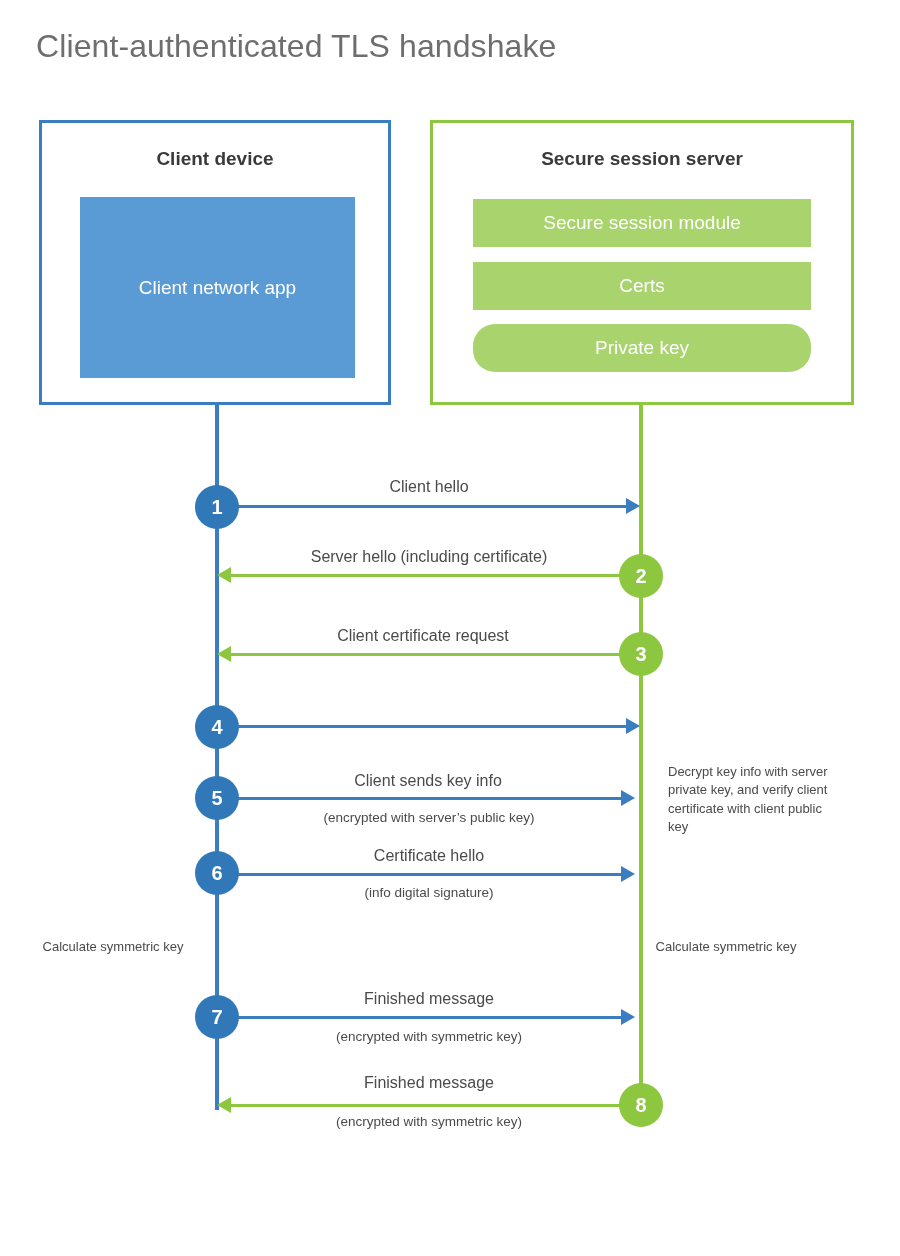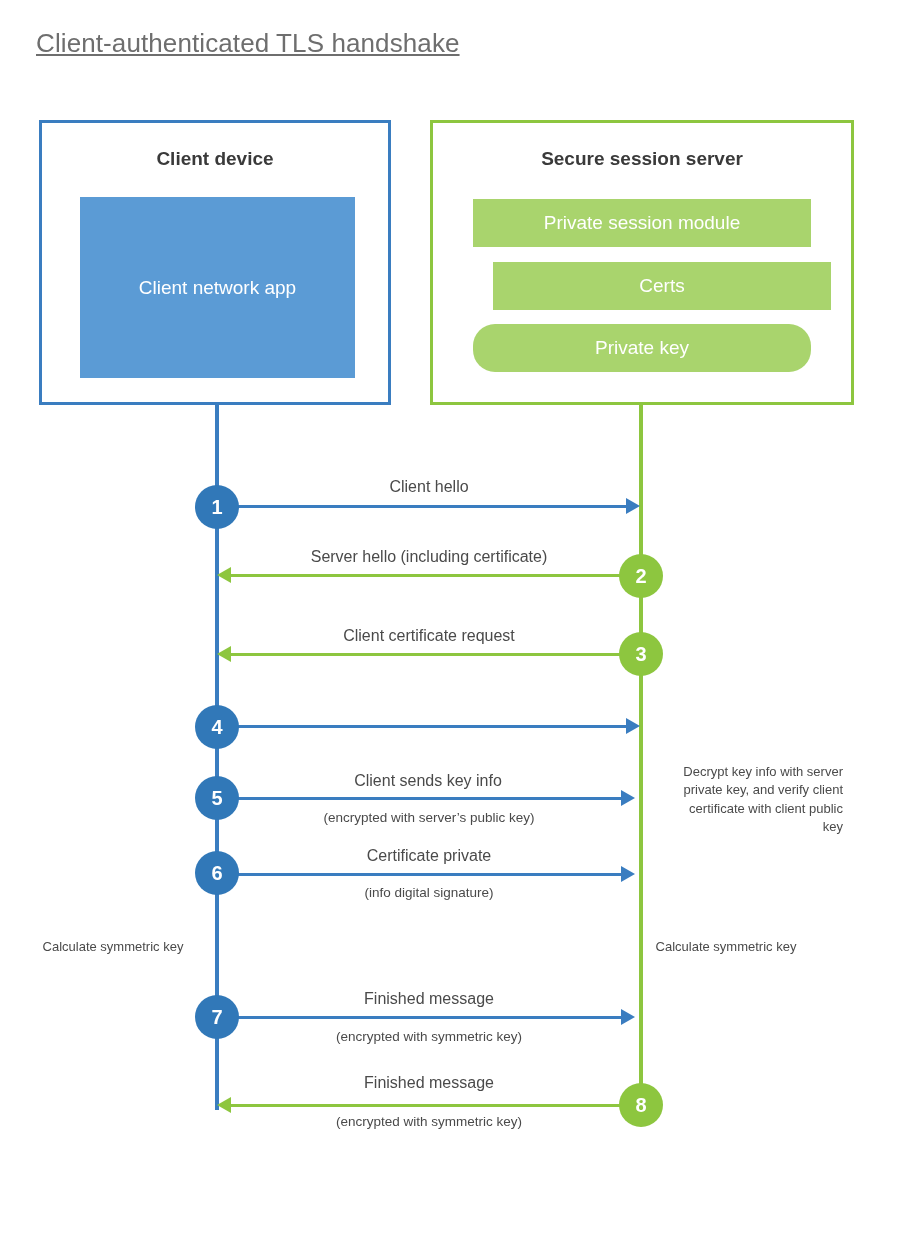--- a/index.html
+++ b/index.html
@@ -17,26 +17,25 @@
     height: 1256px;
     background: #ffffff;
     overflow: hidden;
   }
 
   
   .page-title {
     position: absolute;
     left: 36px;
     top: 28px;
-    font-size: 26px;
+    font-size: 32px;
     font-weight: 400;
     color: #6e6e6e;
     letter-spacing: 0.1px;
     white-space: nowrap;
-    text-decoration: underline;
   }
 
   
   .party-box {
     position: absolute;
     background: #ffffff;
     box-sizing: border-box;
   }
   .party-box.client {
     left: 39px;
@@ -86,21 +85,21 @@
     height: 48px;
     background: #a9d46d;
     color: #ffffff;
     font-size: 19px;
     display: flex;
     align-items: center;
     justify-content: center;
     text-align: center;
   }
   .server-bar.b0 { top: 76px; }
-  .server-bar.b1 { top: 139px; margin-left: 20px; }
+  .server-bar.b1 { top: 139px; }
   .server-bar.b2 { top: 201px; border-radius: 22px; }
 
   
   .lifeline {
     position: absolute;
     width: 4px;
   }
   .lifeline.client {
     left: 215px;
     top: 403px;
@@ -178,75 +177,75 @@
     position: absolute;
     font-size: 13px;
     color: #4a4a4a;
     line-height: 1.42;
   }
   .side-note.left-note {
     text-align: center;
     width: 150px;
   }
   .side-note.right-note {
-    text-align: right;
+    text-align: left;
   }
   .side-note.right-note-center {
     text-align: center;
     width: 150px;
   }
 </style>
 </head>
 <body>
 
 <div id="canvas">
 
   <div class="page-title">Client-authenticated TLS handshake</div>
 
   <div class="party-box client">
     <div class="party-title">Client device</div>
     <div class="client-app">Client network app</div>
   </div>
 
   <div class="party-box server">
     <div class="party-title">Secure session server</div>
-    <div class="server-bar b0">Private session module</div>
+    <div class="server-bar b0">Secure session module</div>
     <div class="server-bar b1">Certs</div>
     <div class="server-bar b2">Private key</div>
   </div>
 
   <div class="lifeline client"></div>
   <div class="lifeline server"></div>
 
   <div class="arrow-label" style="left:217px; top:478px; width:424px;">Client hello</div>
   <div class="arrow-line blue" style="left:217px; top:505px; width:410px;"></div>
   <div class="arrow-head right blue" style="left:626px; top:498px;"></div>
   <div class="step-circle blue" style="left:195px; top:485px;">1</div>
 
   <div class="arrow-label" style="left:217px; top:548px; width:424px;">Server hello (including certificate)</div>
   <div class="arrow-line green" style="left:231px; top:574px; width:410px;"></div>
   <div class="arrow-head left green" style="left:217px; top:567px;"></div>
   <div class="step-circle green" style="left:619px; top:554px;">2</div>
 
-  <div class="arrow-label" style="left:217px; top:627px; width:424px;">Client certificate request</div>
+  <div class="arrow-label" style="left:211px; top:627px; width:424px;">Client certificate request</div>
   <div class="arrow-line green" style="left:231px; top:653px; width:410px;"></div>
   <div class="arrow-head left green" style="left:217px; top:646px;"></div>
   <div class="step-circle green" style="left:619px; top:632px;">3</div>
 
   <div class="arrow-line blue" style="left:217px; top:725px; width:410px;"></div>
   <div class="arrow-head right blue" style="left:626px; top:718px;"></div>
   <div class="step-circle blue" style="left:195px; top:705px;">4</div>
 
   <div class="arrow-label" style="left:216px; top:772px; width:424px;">Client sends key info</div>
   <div class="arrow-line blue" style="left:217px; top:797px; width:405px;"></div>
   <div class="arrow-head right blue" style="left:621px; top:790px;"></div>
   <div class="arrow-sublabel" style="left:217px; top:810px; width:424px;">(encrypted with server’s public key)</div>
   <div class="step-circle blue" style="left:195px; top:776px;">5</div>
 
-  <div class="arrow-label" style="left:217px; top:847px; width:424px;">Certificate private</div>
+  <div class="arrow-label" style="left:217px; top:847px; width:424px;">Certificate hello</div>
   <div class="arrow-line blue" style="left:217px; top:873px; width:405px;"></div>
   <div class="arrow-head right blue" style="left:621px; top:866px;"></div>
   <div class="arrow-sublabel" style="left:217px; top:885px; width:424px;">(info digital signature)</div>
   <div class="step-circle blue" style="left:195px; top:851px;">6</div>
 
   <div class="side-note right-note" style="left:668px; top:763px; width:175px;">Decrypt key info with server private key, and verify client certificate with client public key</div>
   <div class="side-note left-note" style="left:38px; top:938px;">Calculate symmetric key</div>
   <div class="side-note right-note-center" style="left:651px; top:938px;">Calculate symmetric key</div>
 
   <div class="arrow-label" style="left:217px; top:990px; width:424px;">Finished message</div>

